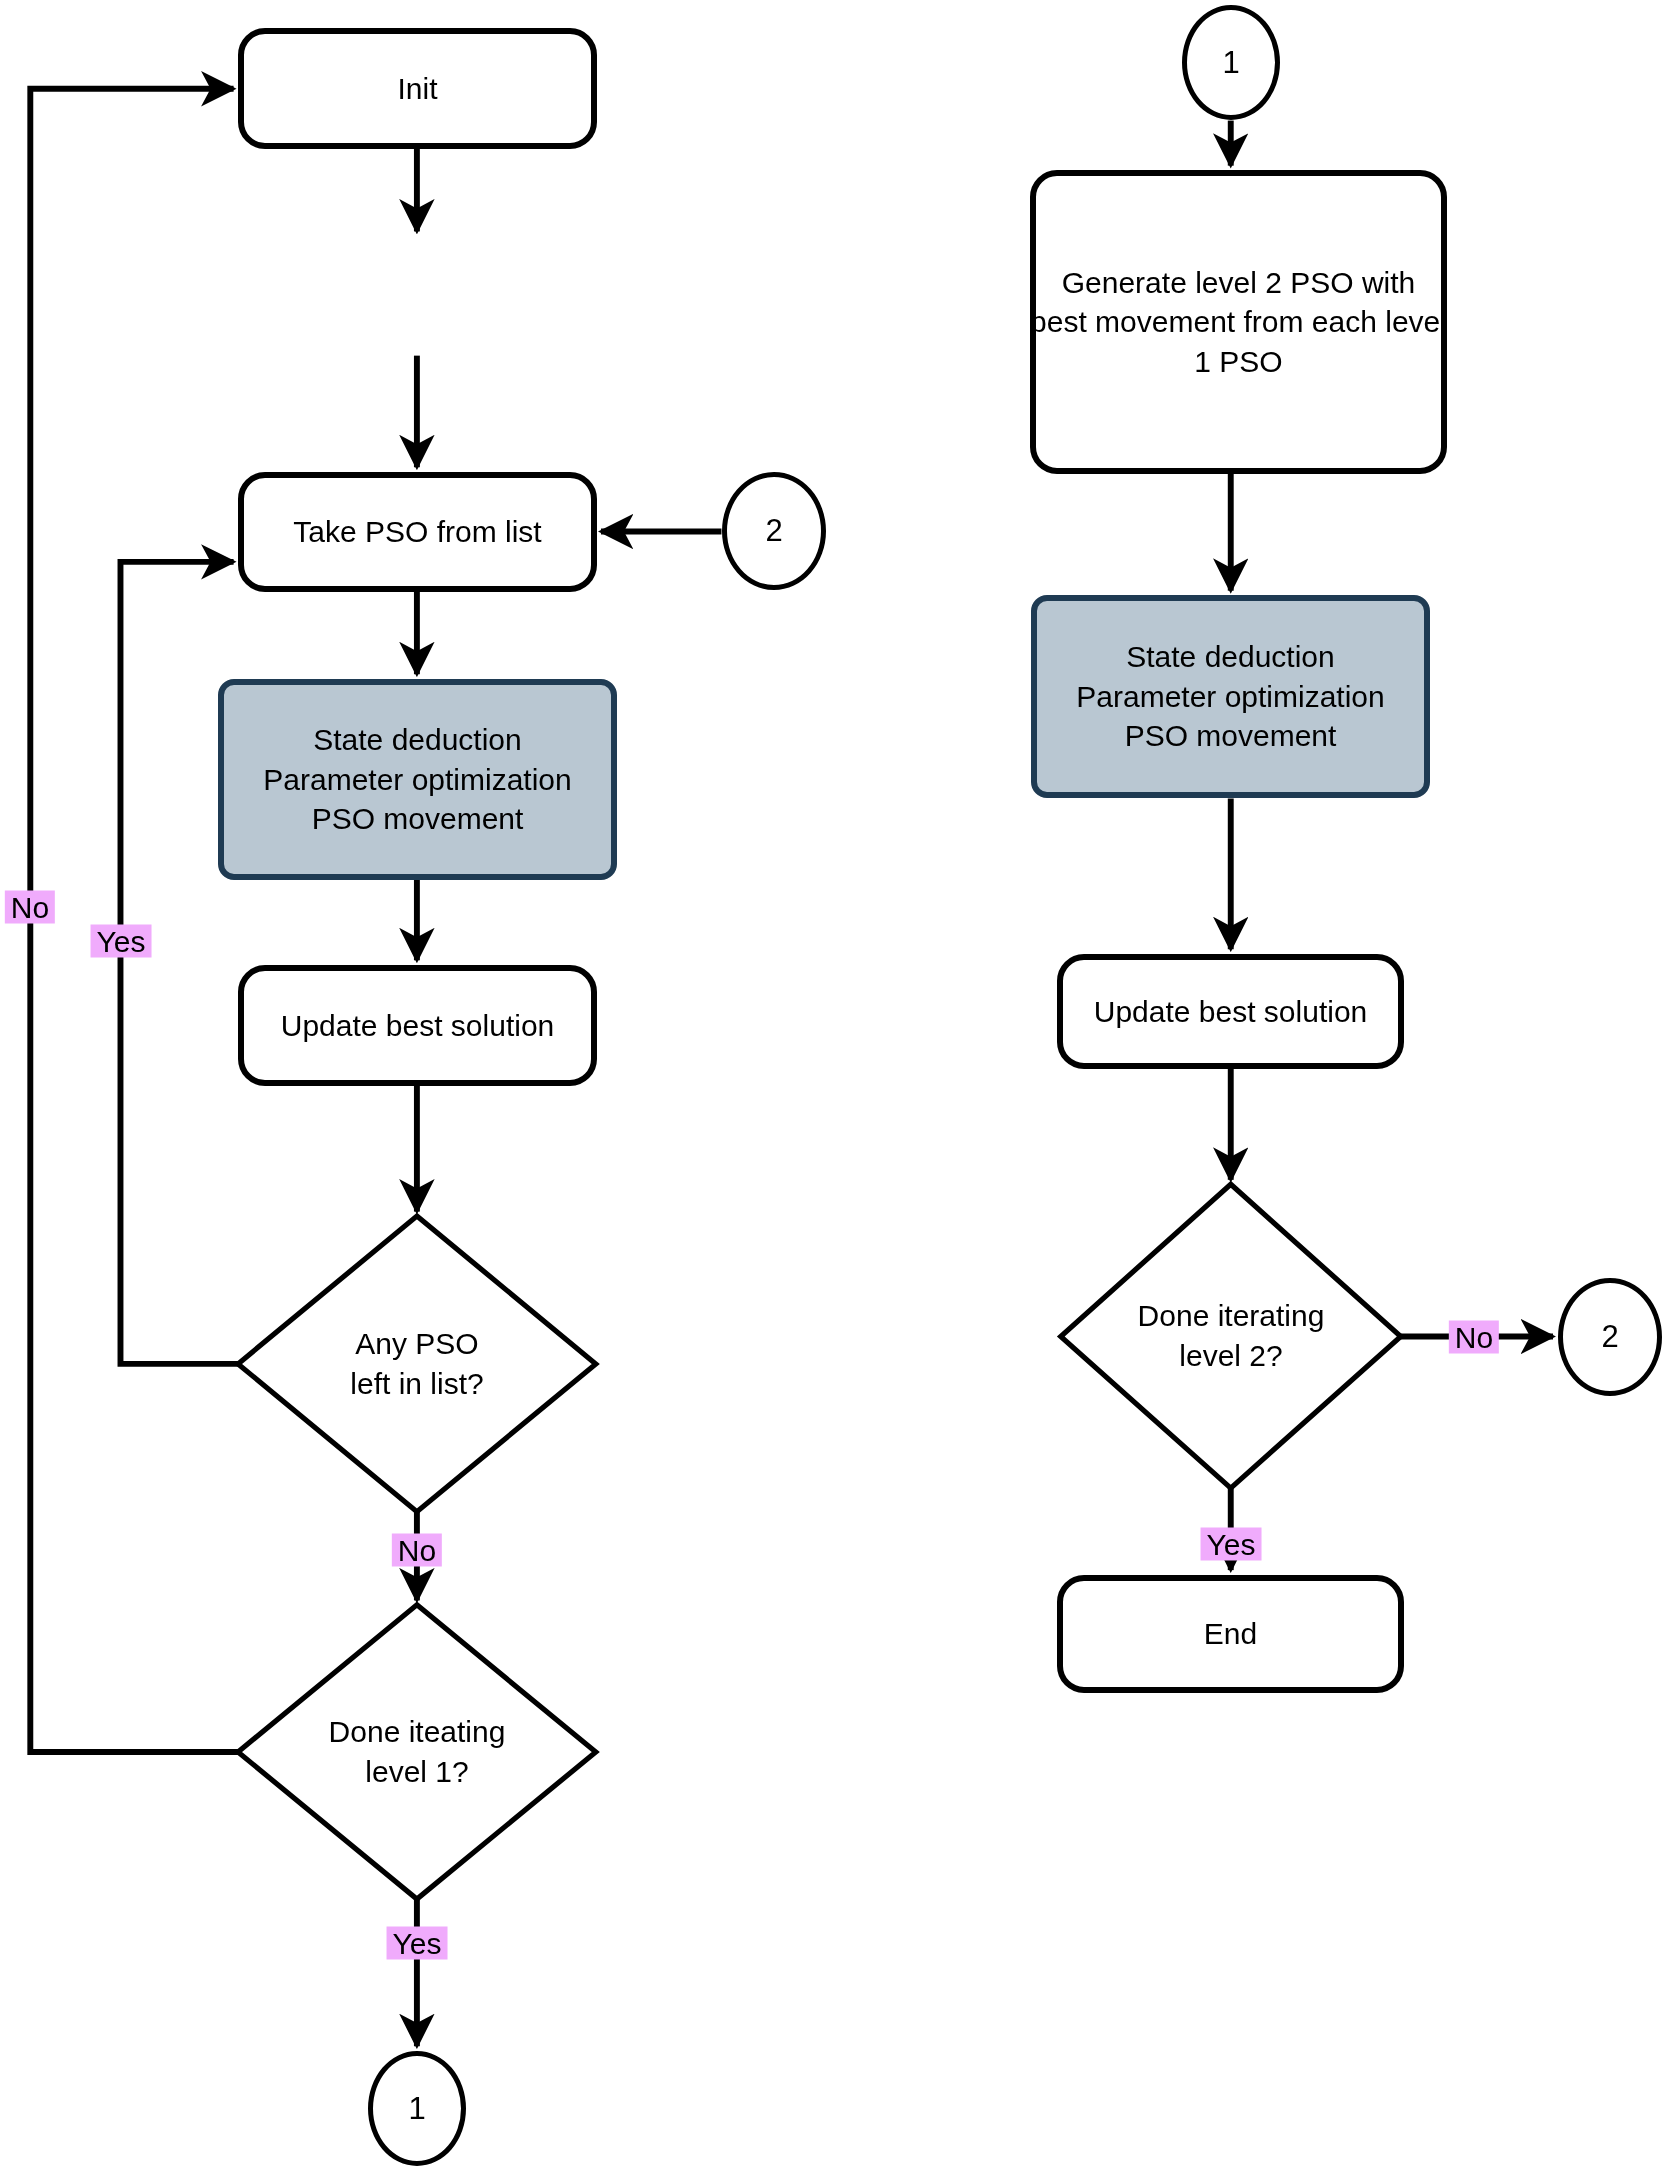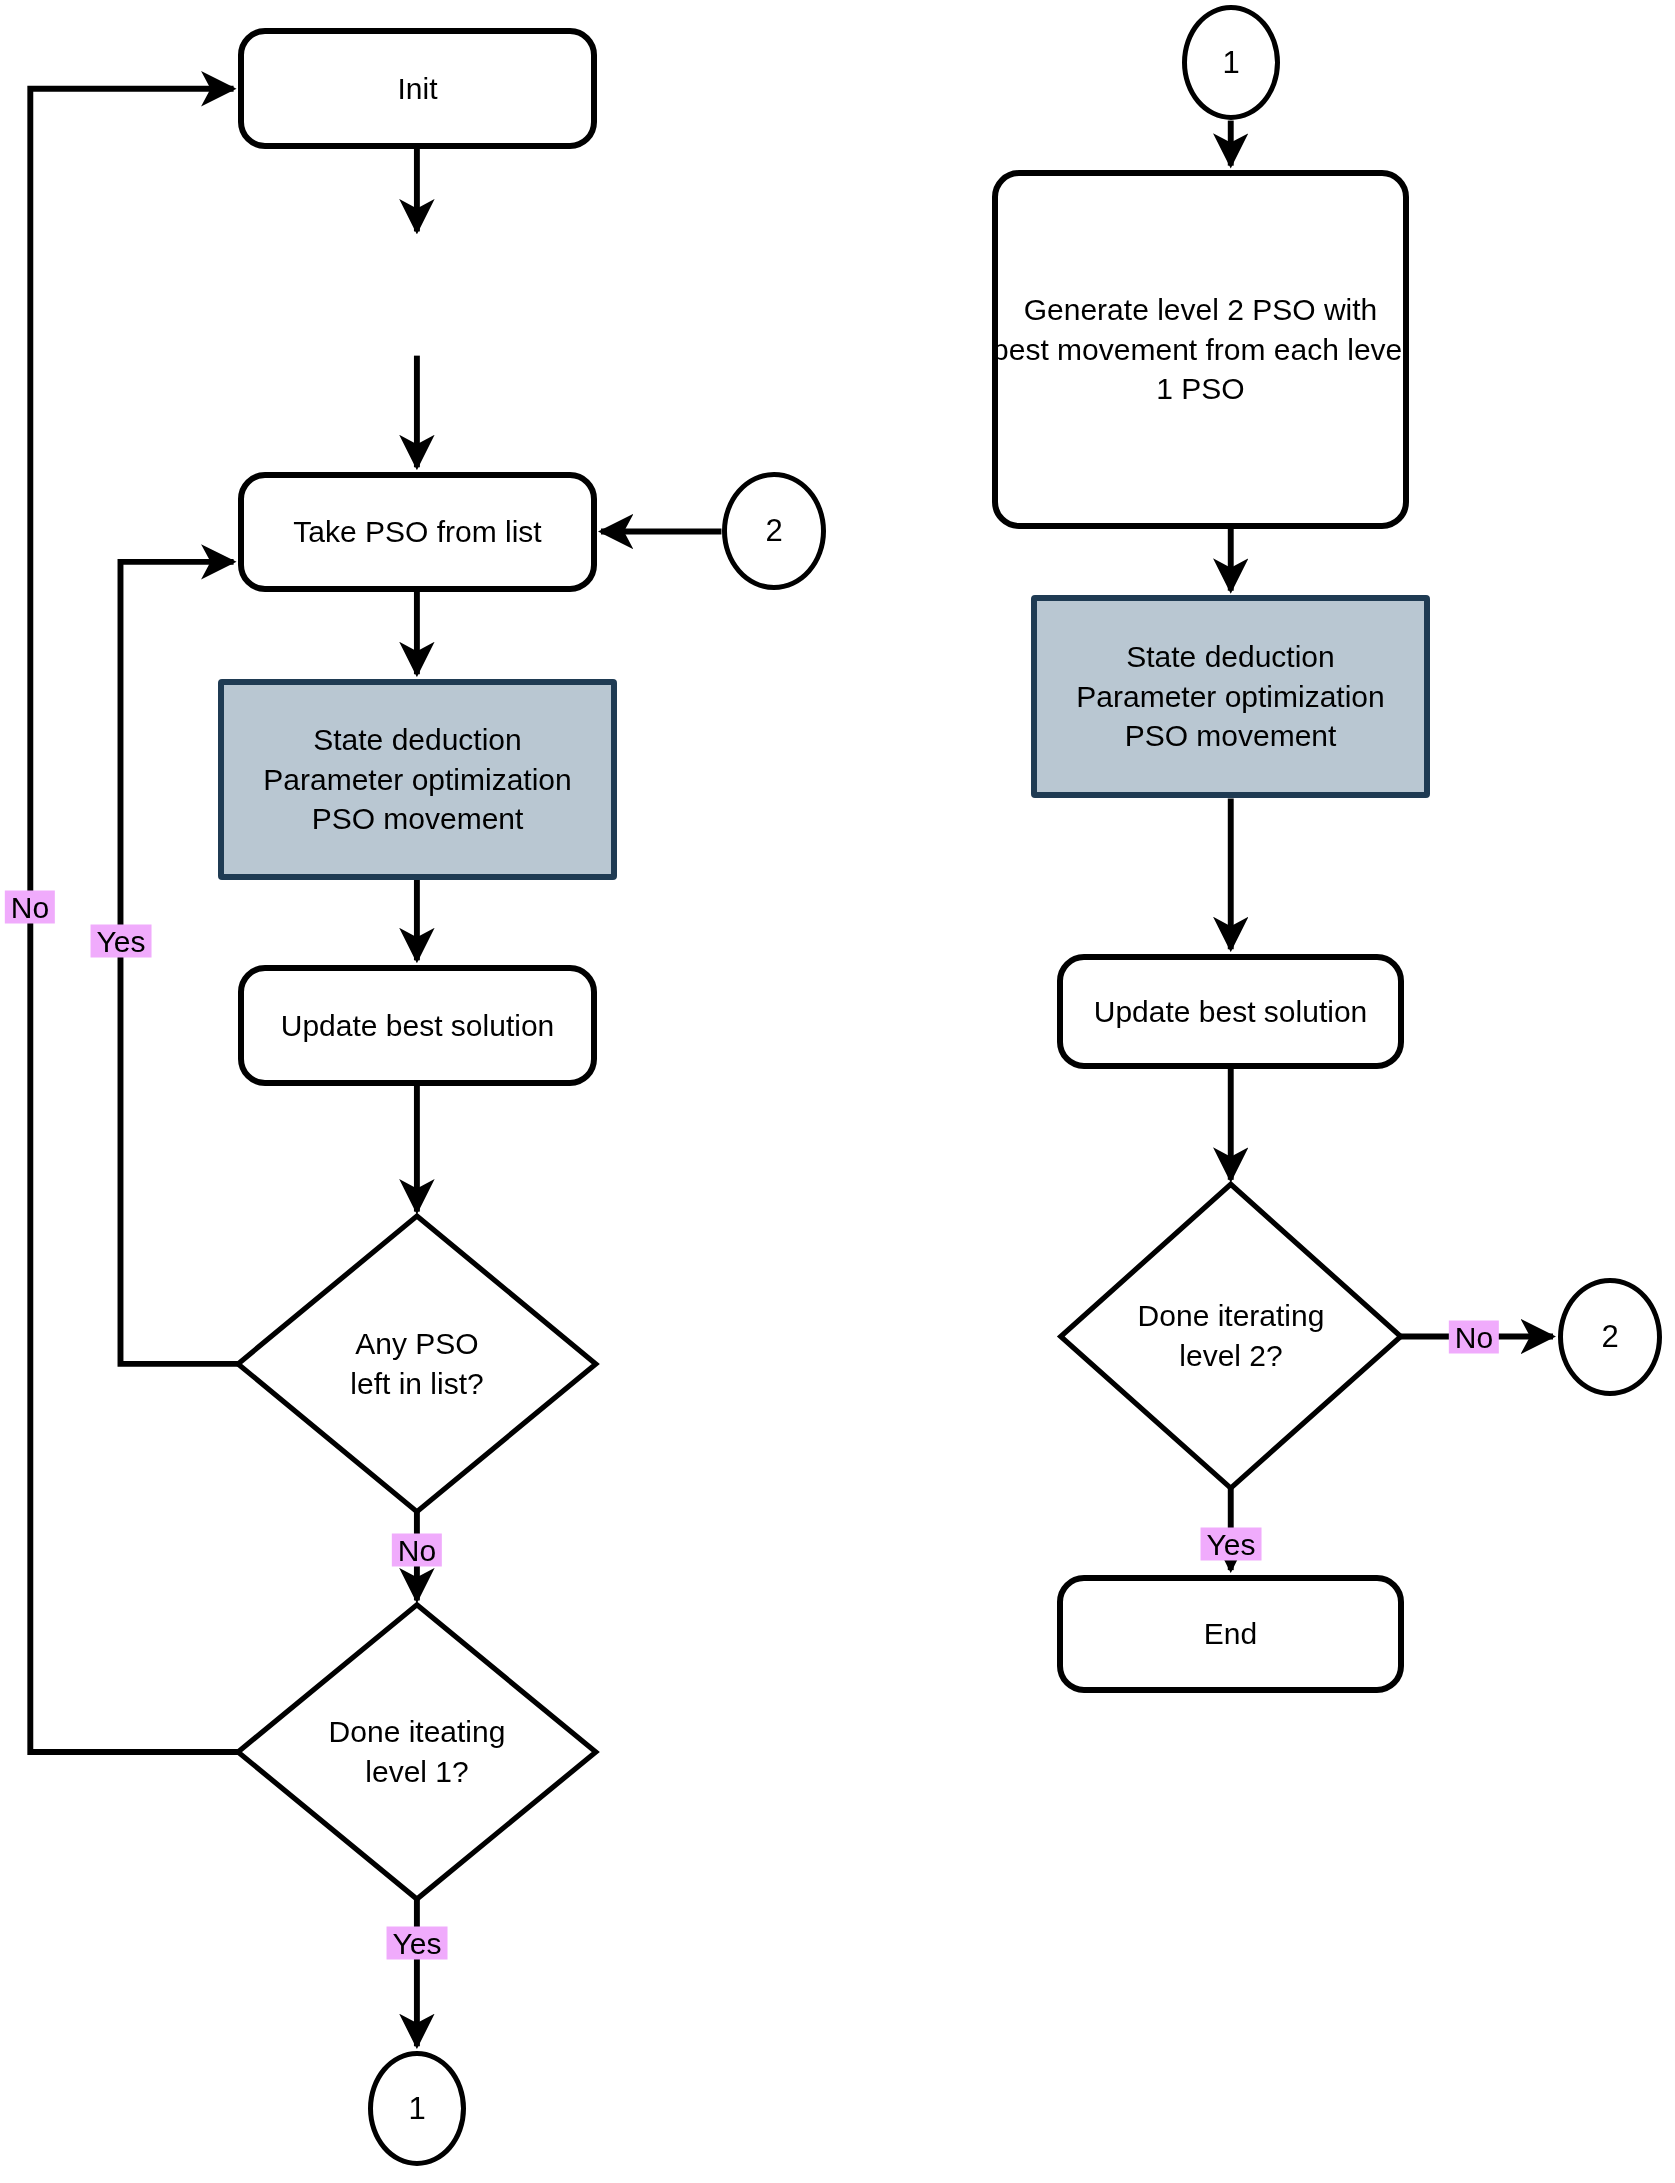--- a/index.html
+++ b/index.html
@@ -22,21 +22,21 @@
     align-items:center;
     justify-content:center;
     text-align:center;
     font-size:30px;
     line-height:1.32;
     white-space:nowrap;
   }
   .box.shaded{
     background:#b9c7d2;
     border:6px solid #1f3b53;
-    border-radius:4px;
+    border-radius:16px;
   }
   .dlabel{
     position:absolute;
     display:flex;
     flex-direction:column;
     align-items:center;
     justify-content:center;
     text-align:center;
     font-size:30px;
     line-height:1.32;
@@ -147,21 +147,21 @@
     <span>No</span>
   </div>
   <div class="elabel" style="left:417px;top:1943px">
     <span>Yes</span>
   </div>
 
   <div class="circle" style="left:1182px;top:5.2px;width:98px;height:115px">
     <span>1</span>
   </div>
 
-  <div class="box" style="left:992px;top:170px;width:417px;height:359px">
+  <div class="box" style="left:1030px;top:170px;width:417px;height:304px">
     <div>Generate level 2 PSO with</div>
     <div>best movement from each level</div>
     <div>1 PSO</div>
   </div>
 
   <div class="box shaded" style="left:1031px;top:595px;width:399px;height:203px">
     <div>State deduction</div>
     <div>Parameter optimization</div>
     <div>PSO movement</div>
   </div>

